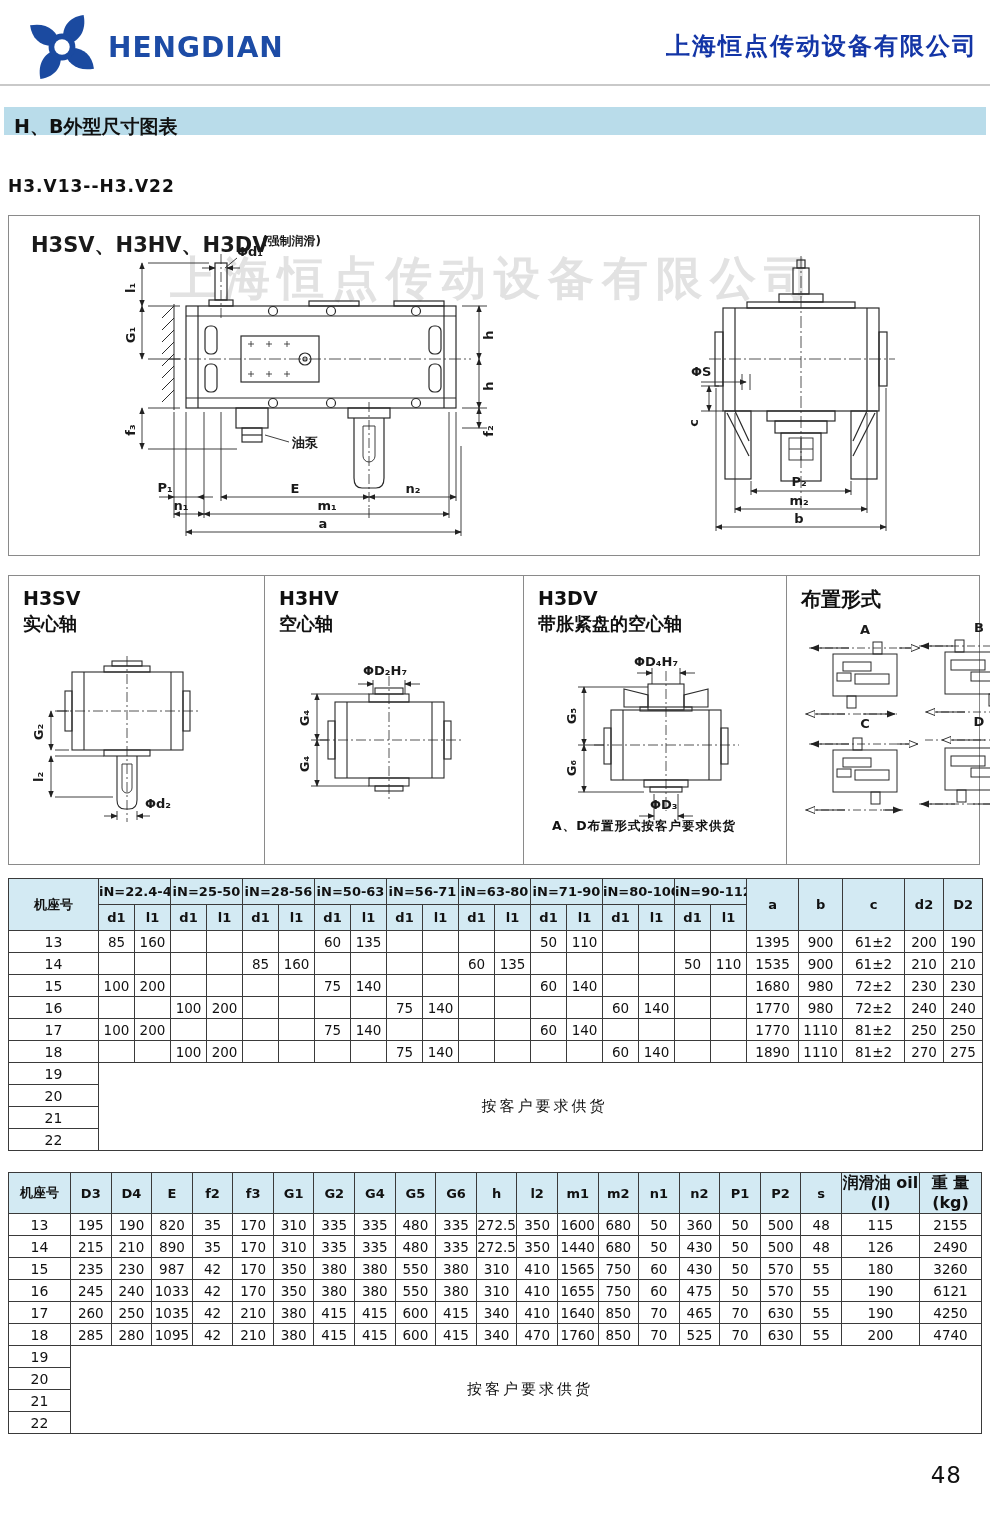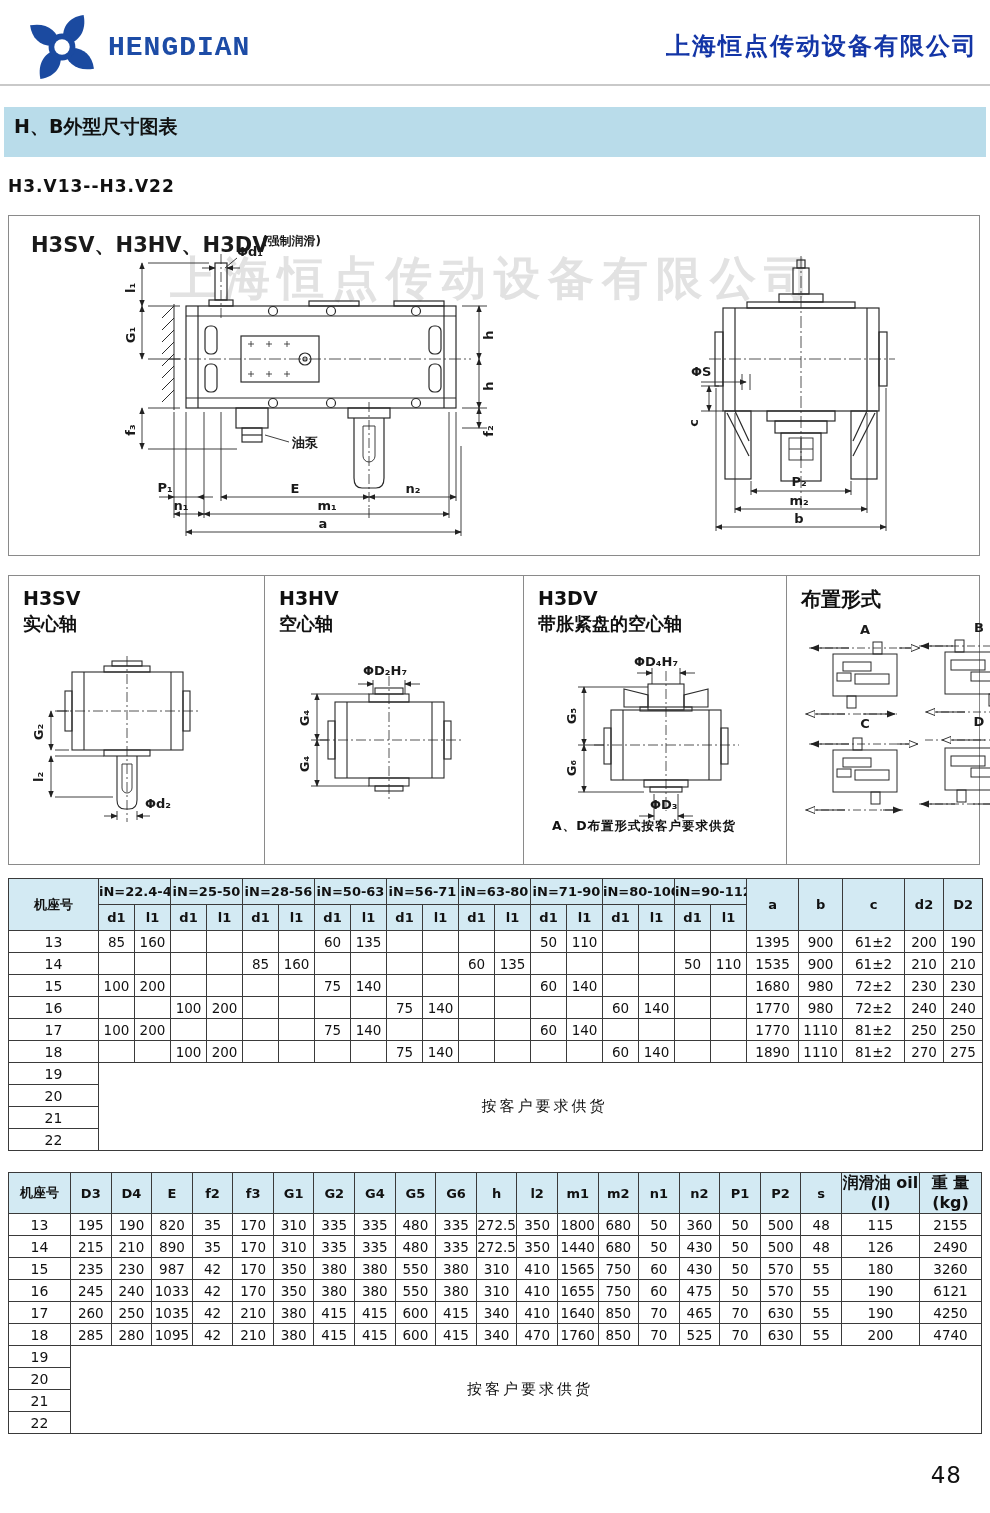--- a/index.html
+++ b/index.html
@@ -1,24 +1,24 @@
 <!DOCTYPE html>
 <html><head>
 <meta charset="utf-8">
 <style>
   html,body{margin:0;padding:0;}
   body{width:990px;height:1513px;position:relative;background:#fff;
        font-family:"DejaVu Sans","Liberation Sans",sans-serif;color:#111;}
   
   .hdr{position:absolute;top:0;left:0;right:0;height:84px;border-bottom:2px solid #c9c9c9;}
-  .logo{position:absolute;top:12px;left:28px;display:flex;align-items:center;font-family:Liberation Mono, monospace;}
+  .logo{position:absolute;top:12px;left:28px;display:flex;align-items:center;}
   .logo-text{color:#1d4ca6;font-size:28px;font-weight:bold;letter-spacing:1px;margin-left:12px;}
   .company{position:absolute;top:30px;right:12px;color:#1335a6;font-size:24px;font-weight:bold;letter-spacing:2px;}
   
-  .banner{position:absolute;top:107px;left:4px;right:4px;height:50px;background:#b9dcea;
+  .banner{position:absolute;top:107px;left:4px;right:4px;height:28px;background:#b9dcea;
           font-size:19px;font-weight:bold;line-height:38px;padding-left:10px;}
   .model{position:absolute;top:176px;left:8px;font-size:17px;font-weight:bold;letter-spacing:1px;}
   
   .diagbox{position:absolute;top:215px;left:8px;width:972px;height:341px;border:1px solid #8a8a8a;box-sizing:border-box;}
   .panels{position:absolute;top:575px;left:8px;width:972px;height:290px;border:1px solid #8a8a8a;
           box-sizing:border-box;display:flex;}
   .panel{position:relative;height:100%;box-sizing:border-box;}
   .panel+.panel{border-left:1px solid #8a8a8a;margin-left:16px;}
   .p1{width:239px;} .p2{width:243px;} .p3{width:247px;} .p4{flex:1;}
   .ptitle{position:absolute;top:10px;left:14px;line-height:1.35;font-weight:bold;}
@@ -775,21 +775,21 @@
           <td>820</td>
           <td>35</td>
           <td>170</td>
           <td>310</td>
           <td>335</td>
           <td>335</td>
           <td>480</td>
           <td>335</td>
           <td>272.5</td>
           <td>350</td>
-          <td>1800</td>
+          <td>1600</td>
           <td>680</td>
           <td>50</td>
           <td>360</td>
           <td>50</td>
           <td>500</td>
           <td>48</td>
           <td>115</td>
           <td>2155</td>
         </tr>
         <tr>

